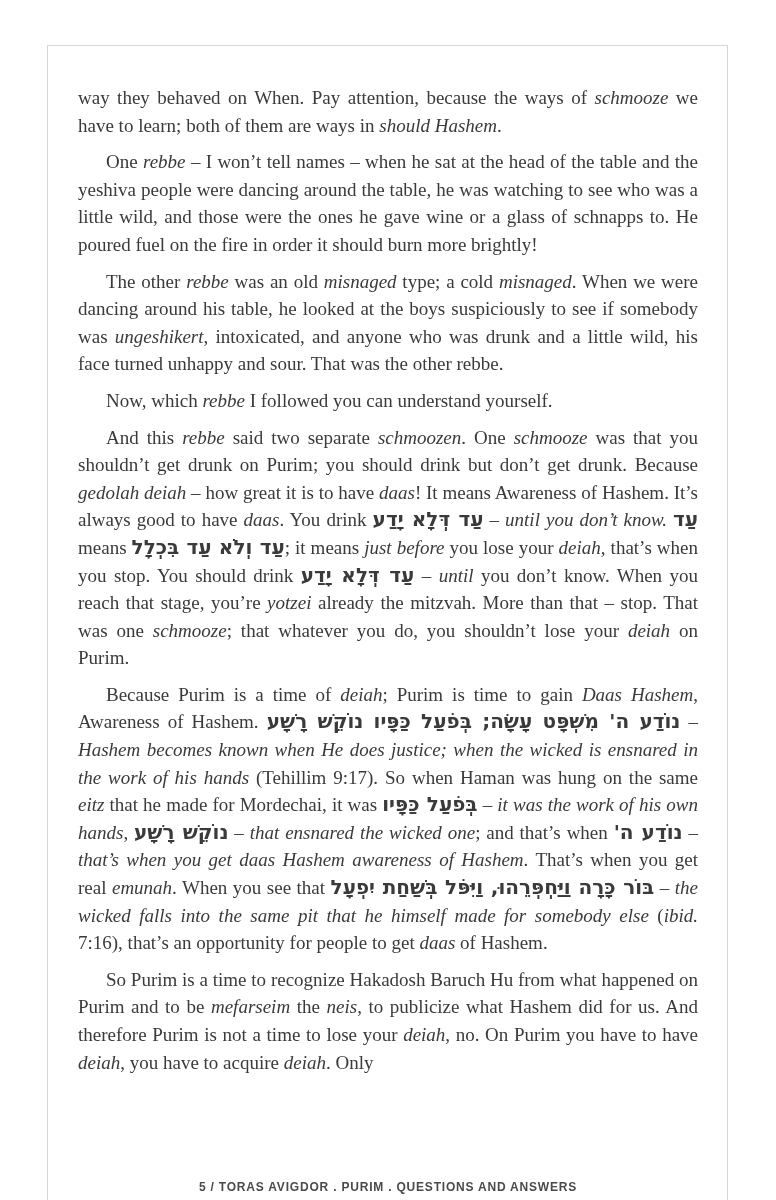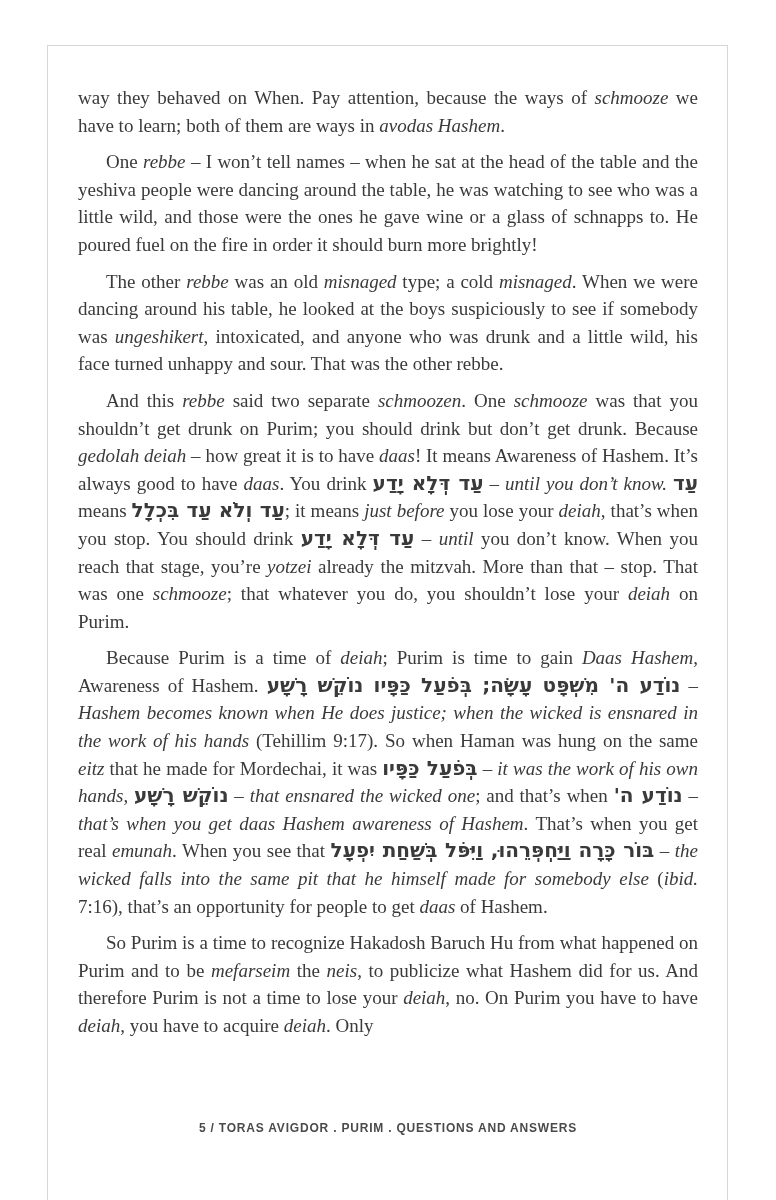--- a/index.html
+++ b/index.html
@@ -48,37 +48,38 @@
   .he {
     font-family: "DejaVu Sans", sans-serif;
     font-weight: bold;
     font-style: normal;
     font-size: 20px;
     unicode-bidi: isolate;
   }
   .page-footer {
     position: absolute;
     left: 0;
-    top: 1121px;
+    top: 1180px;
     width: 776px;
     text-align: center;
     font-family: "Liberation Sans", sans-serif;
     font-weight: bold;
     font-size: 12px;
     letter-spacing: 0.8px;
     color: #4a4a4a;
   }
 </style>
 </head>
 <body>
 
 <div class="page">
   <div class="page-frame"></div>
   <div class="text-column">
-      <p class="para"><span>way they behaved on When. Pay attention, because the ways of </span><span class="it">schmooze</span><span> we have to learn; both of them are ways in </span><span class="it">avodas Hashem</span><span>.</span></p>
+      <p class="para"><span>way they behaved on When. Pay attention, because the ways of </span><span class="it">schmooze</span><span> we have to learn; both of them are ways in </span><span class="it">should Hashem</span><span>.</span></p>
       <p class="para indent"><span>One </span><span class="it">rebbe</span><span> – I won’t tell names – when he sat at the head of the table and the yeshiva people were dancing around the table, he was watching to see who was a little wild, and those were the ones he gave wine or a glass of schnapps to. He poured fuel on the fire in order it should burn more brightly!</span></p>
       <p class="para indent"><span>The other </span><span class="it">rebbe</span><span> was an old </span><span class="it">misnaged</span><span> type; a cold </span><span class="it">misnaged</span><span>. When we were dancing around his table, he looked at the boys suspiciously to see if somebody was </span><span class="it">ungeshikert</span><span>, intoxicated, and anyone who was drunk and a little wild, his face turned unhappy and sour. That was the other rebbe.</span></p>
+      <p class="para indent"><span>Now, which </span><span class="it">rebbe</span><span> I followed you can understand yourself.</span></p>
       <p class="para indent"><span>And this </span><span class="it">rebbe</span><span> said two separate </span><span class="it">schmoozen</span><span>. One </span><span class="it">schmooze</span><span> was that you shouldn’t get drunk on Purim; you should drink but don’t get drunk. Because </span><span class="it">gedolah deiah</span><span> – how great it is to have </span><span class="it">daas</span><span>! It means Awareness of Hashem. It’s always good to have </span><span class="it">daas</span><span>. You drink </span><span class="he" dir="rtl">עַד דְּלָא יָדַע</span><span> – </span><span class="it">until you don’t know.</span><span> </span><span class="he" dir="rtl">עַד</span><span> means </span><span class="he" dir="rtl">עַד וְלֹא עַד בִּכְלָל</span><span>; it means </span><span class="it">just before</span><span> you lose your </span><span class="it">deiah</span><span>, that’s when you stop. You should drink </span><span class="he" dir="rtl">עַד דְּלָא יָדַע</span><span> – </span><span class="it">until</span><span> you don’t know. When you reach that stage, you’re </span><span class="it">yotzei</span><span> already the mitzvah. More than that – stop. That was one </span><span class="it">schmooze</span><span>; that whatever you do, you shouldn’t lose your </span><span class="it">deiah</span><span> on Purim.</span></p>
       <p class="para indent"><span>Because Purim is a time of </span><span class="it">deiah</span><span>; Purim is time to gain </span><span class="it">Daas Hashem</span><span>, Awareness of Hashem. </span><span class="he" dir="rtl">נוֹדַע ה' מִשְׁפָּט עָשָׂה; בְּפֹעַל כַּפָּיו נוֹקֵשׁ רָשָׁע</span><span> – </span><span class="it">Hashem becomes known when He does justice; when the wicked is ensnared in the work of his hands</span><span> (Tehillim 9:17). So when Haman was hung on the same </span><span class="it">eitz</span><span> that he made for Mordechai, it was </span><span class="he" dir="rtl">בְּפֹעַל כַּפָּיו</span><span> – </span><span class="it">it was the work of his own hands</span><span>, </span><span class="he" dir="rtl">נוֹקֵשׁ רָשָׁע</span><span> – </span><span class="it">that ensnared the wicked one</span><span>; and that’s when </span><span class="he" dir="rtl">נוֹדַע ה'</span><span> – </span><span class="it">that’s when you get daas Hashem awareness of Hashem</span><span>. That’s when you get real </span><span class="it">emunah</span><span>. When you see that </span><span class="he" dir="rtl">בּוֹר כָּרָה וַיַּחְפְּרֵהוּ, וַיִּפֹּל בְּשַׁחַת יִפְעָל</span><span> – </span><span class="it">the wicked falls into the same pit that he himself made for somebody else</span><span> (</span><span class="it">ibid.</span><span> 7:16), that’s an opportunity for people to get </span><span class="it">daas</span><span> of Hashem.</span></p>
       <p class="para indent"><span>So Purim is a time to recognize Hakadosh Baruch Hu from what happened on Purim and to be </span><span class="it">mefarseim</span><span> the </span><span class="it">neis</span><span>, to publicize what Hashem did for us. And therefore Purim is not a time to lose your </span><span class="it">deiah</span><span>, no. On Purim you have to have </span><span class="it">deiah</span><span>, you have to acquire </span><span class="it">deiah</span><span>. Only</span></p>
     </div>
   <div class="page-footer">5 / TORAS AVIGDOR . PURIM . QUESTIONS AND ANSWERS</div>
 </div>
 
 </body></html>

